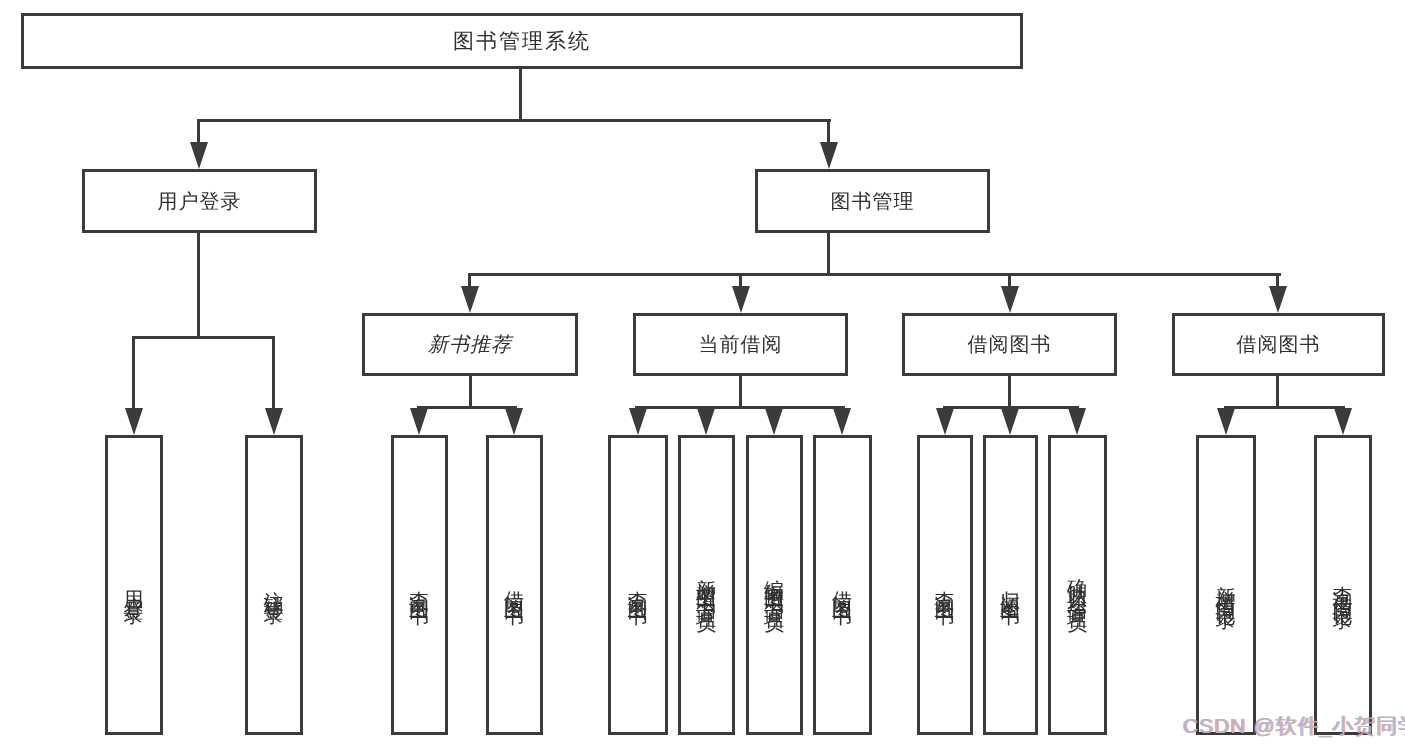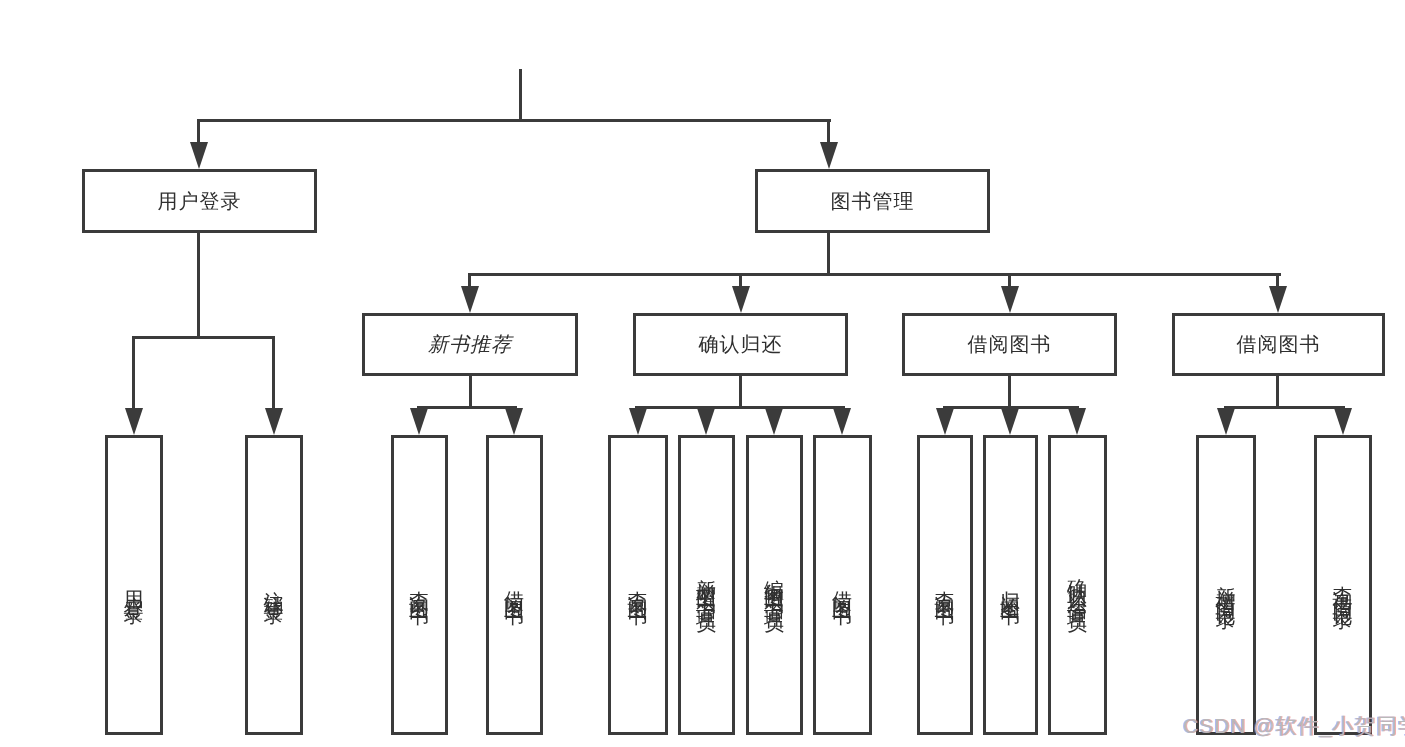--- a/index.html
+++ b/index.html
@@ -46,20 +46,21 @@
     z-index:10;
     text-shadow:1px 0 0 rgba(233,110,110,0.55), -1px 0 0 rgba(110,130,233,0.55);
     white-space:nowrap;
   }
 </style>
 </head>
 <body>
 
 <div id="canvas">
 
+  <div class="box hbox rootbox" style="left:21px;top:13px;width:1002px;height:56px;">图书管理系统</div>
 
   <div class="line" style="left:519px;top:69px;width:3px;height:53px;"></div>
   <div class="line" style="left:197px;top:119px;width:634px;height:3px;"></div>
   <div class="line" style="left:197px;top:119px;width:3px;height:26px;"></div>
   <div class="arrow" style="left:190px;top:142px;"></div>
   <div class="line" style="left:827px;top:119px;width:3px;height:26px;"></div>
   <div class="arrow" style="left:820px;top:142px;"></div>
 
   <div class="box hbox" style="left:82px;top:169px;width:235px;height:64px;">用户登录</div>
   <div class="box hbox" style="left:712px;top:169px;width:235px;height:64px;margin-left:43px;">图书管理</div>
@@ -76,21 +77,21 @@
   <div class="line" style="left:468px;top:273px;width:3px;height:16px;"></div>
   <div class="arrow" style="left:461px;top:286px;"></div>
   <div class="line" style="left:739px;top:273px;width:3px;height:16px;"></div>
   <div class="arrow" style="left:732px;top:286px;"></div>
   <div class="line" style="left:1008px;top:273px;width:3px;height:16px;"></div>
   <div class="arrow" style="left:1001px;top:286px;"></div>
   <div class="line" style="left:1276px;top:273px;width:3px;height:16px;"></div>
   <div class="arrow" style="left:1269px;top:286px;"></div>
 
   <div class="box hbox" style="left:362px;top:313px;width:216px;height:63px;font-style:italic;">新书推荐</div>
-  <div class="box hbox" style="left:633px;top:313px;width:215px;height:63px;">确认归还</div>
+  <div class="box hbox" style="left:633px;top:313px;width:215px;height:63px;">当前借阅</div>
   <div class="box hbox" style="left:902px;top:313px;width:215px;height:63px;">借阅图书</div>
   <div class="box hbox" style="left:1172px;top:313px;width:213px;height:63px;">借阅图书</div>
 
   <div class="line" style="left:469px;top:376px;width:3px;height:33px;"></div>
   <div class="line" style="left:417px;top:406px;width:100px;height:3px;"></div>
   <div class="arrow" style="left:410px;top:408px;"></div>
   <div class="arrow" style="left:505px;top:408px;"></div>
 
   <div class="line" style="left:739px;top:376px;width:3px;height:33px;"></div>
   <div class="line" style="left:635px;top:406px;width:210px;height:3px;"></div>

